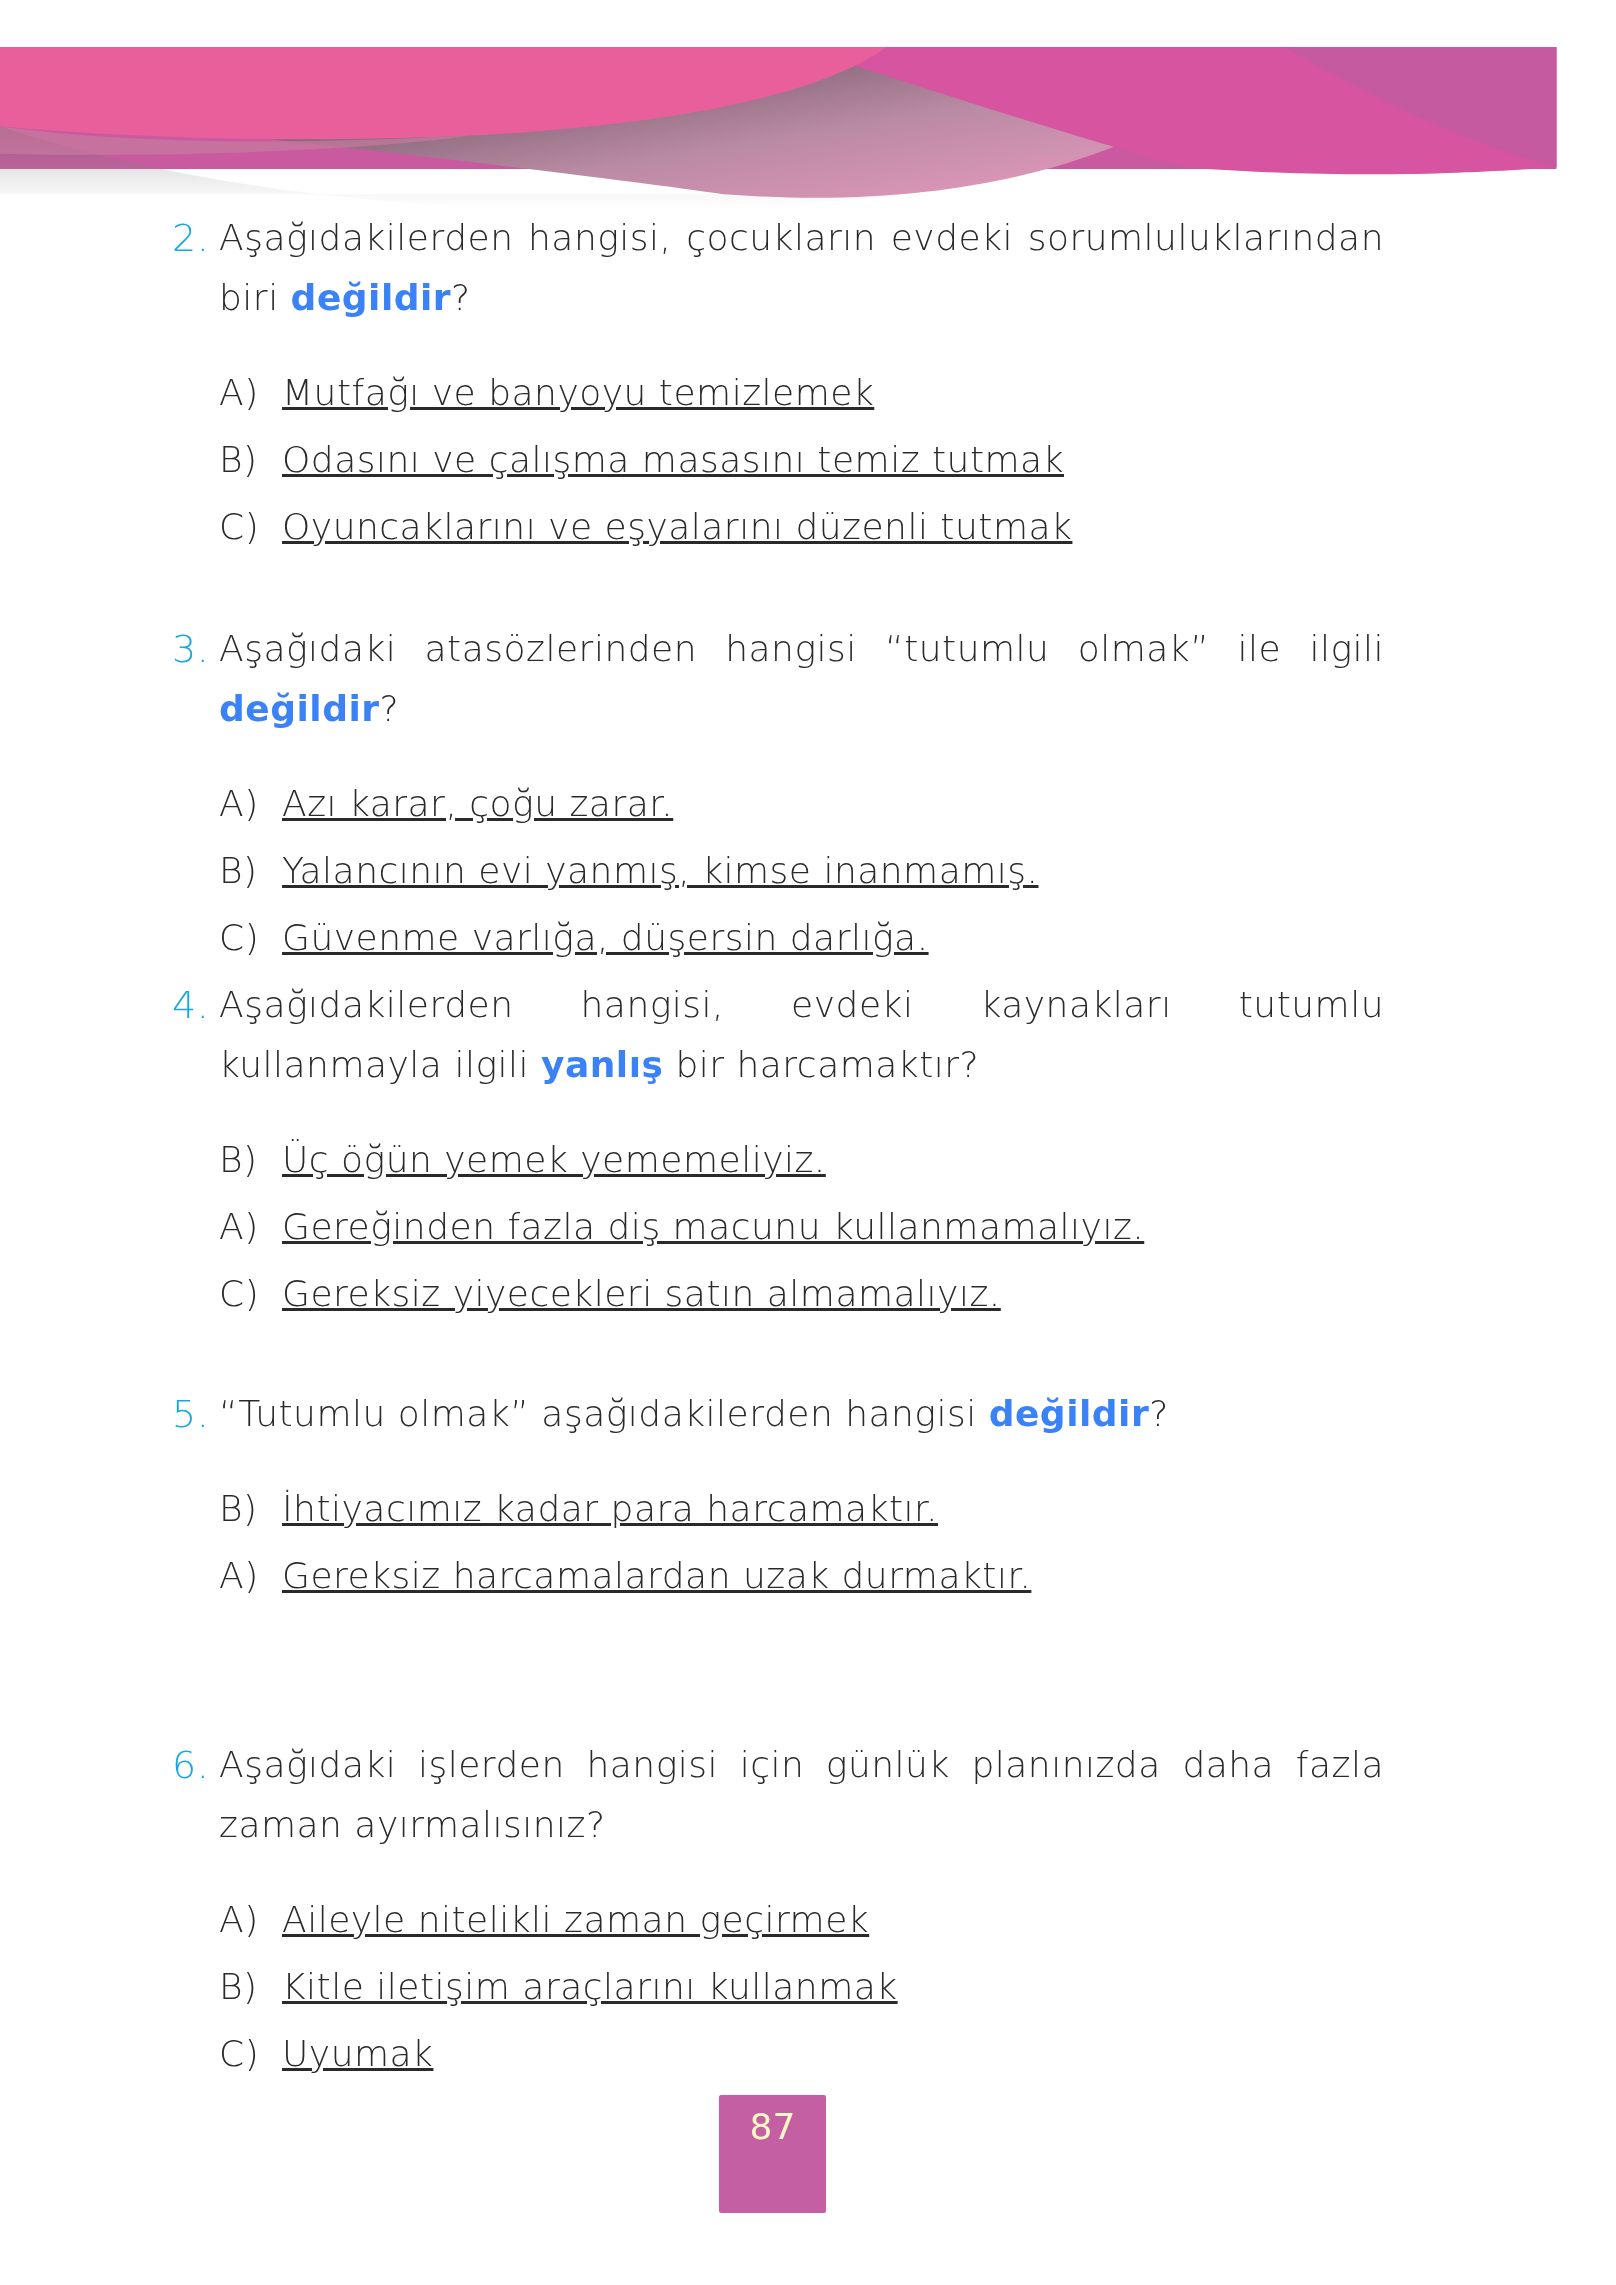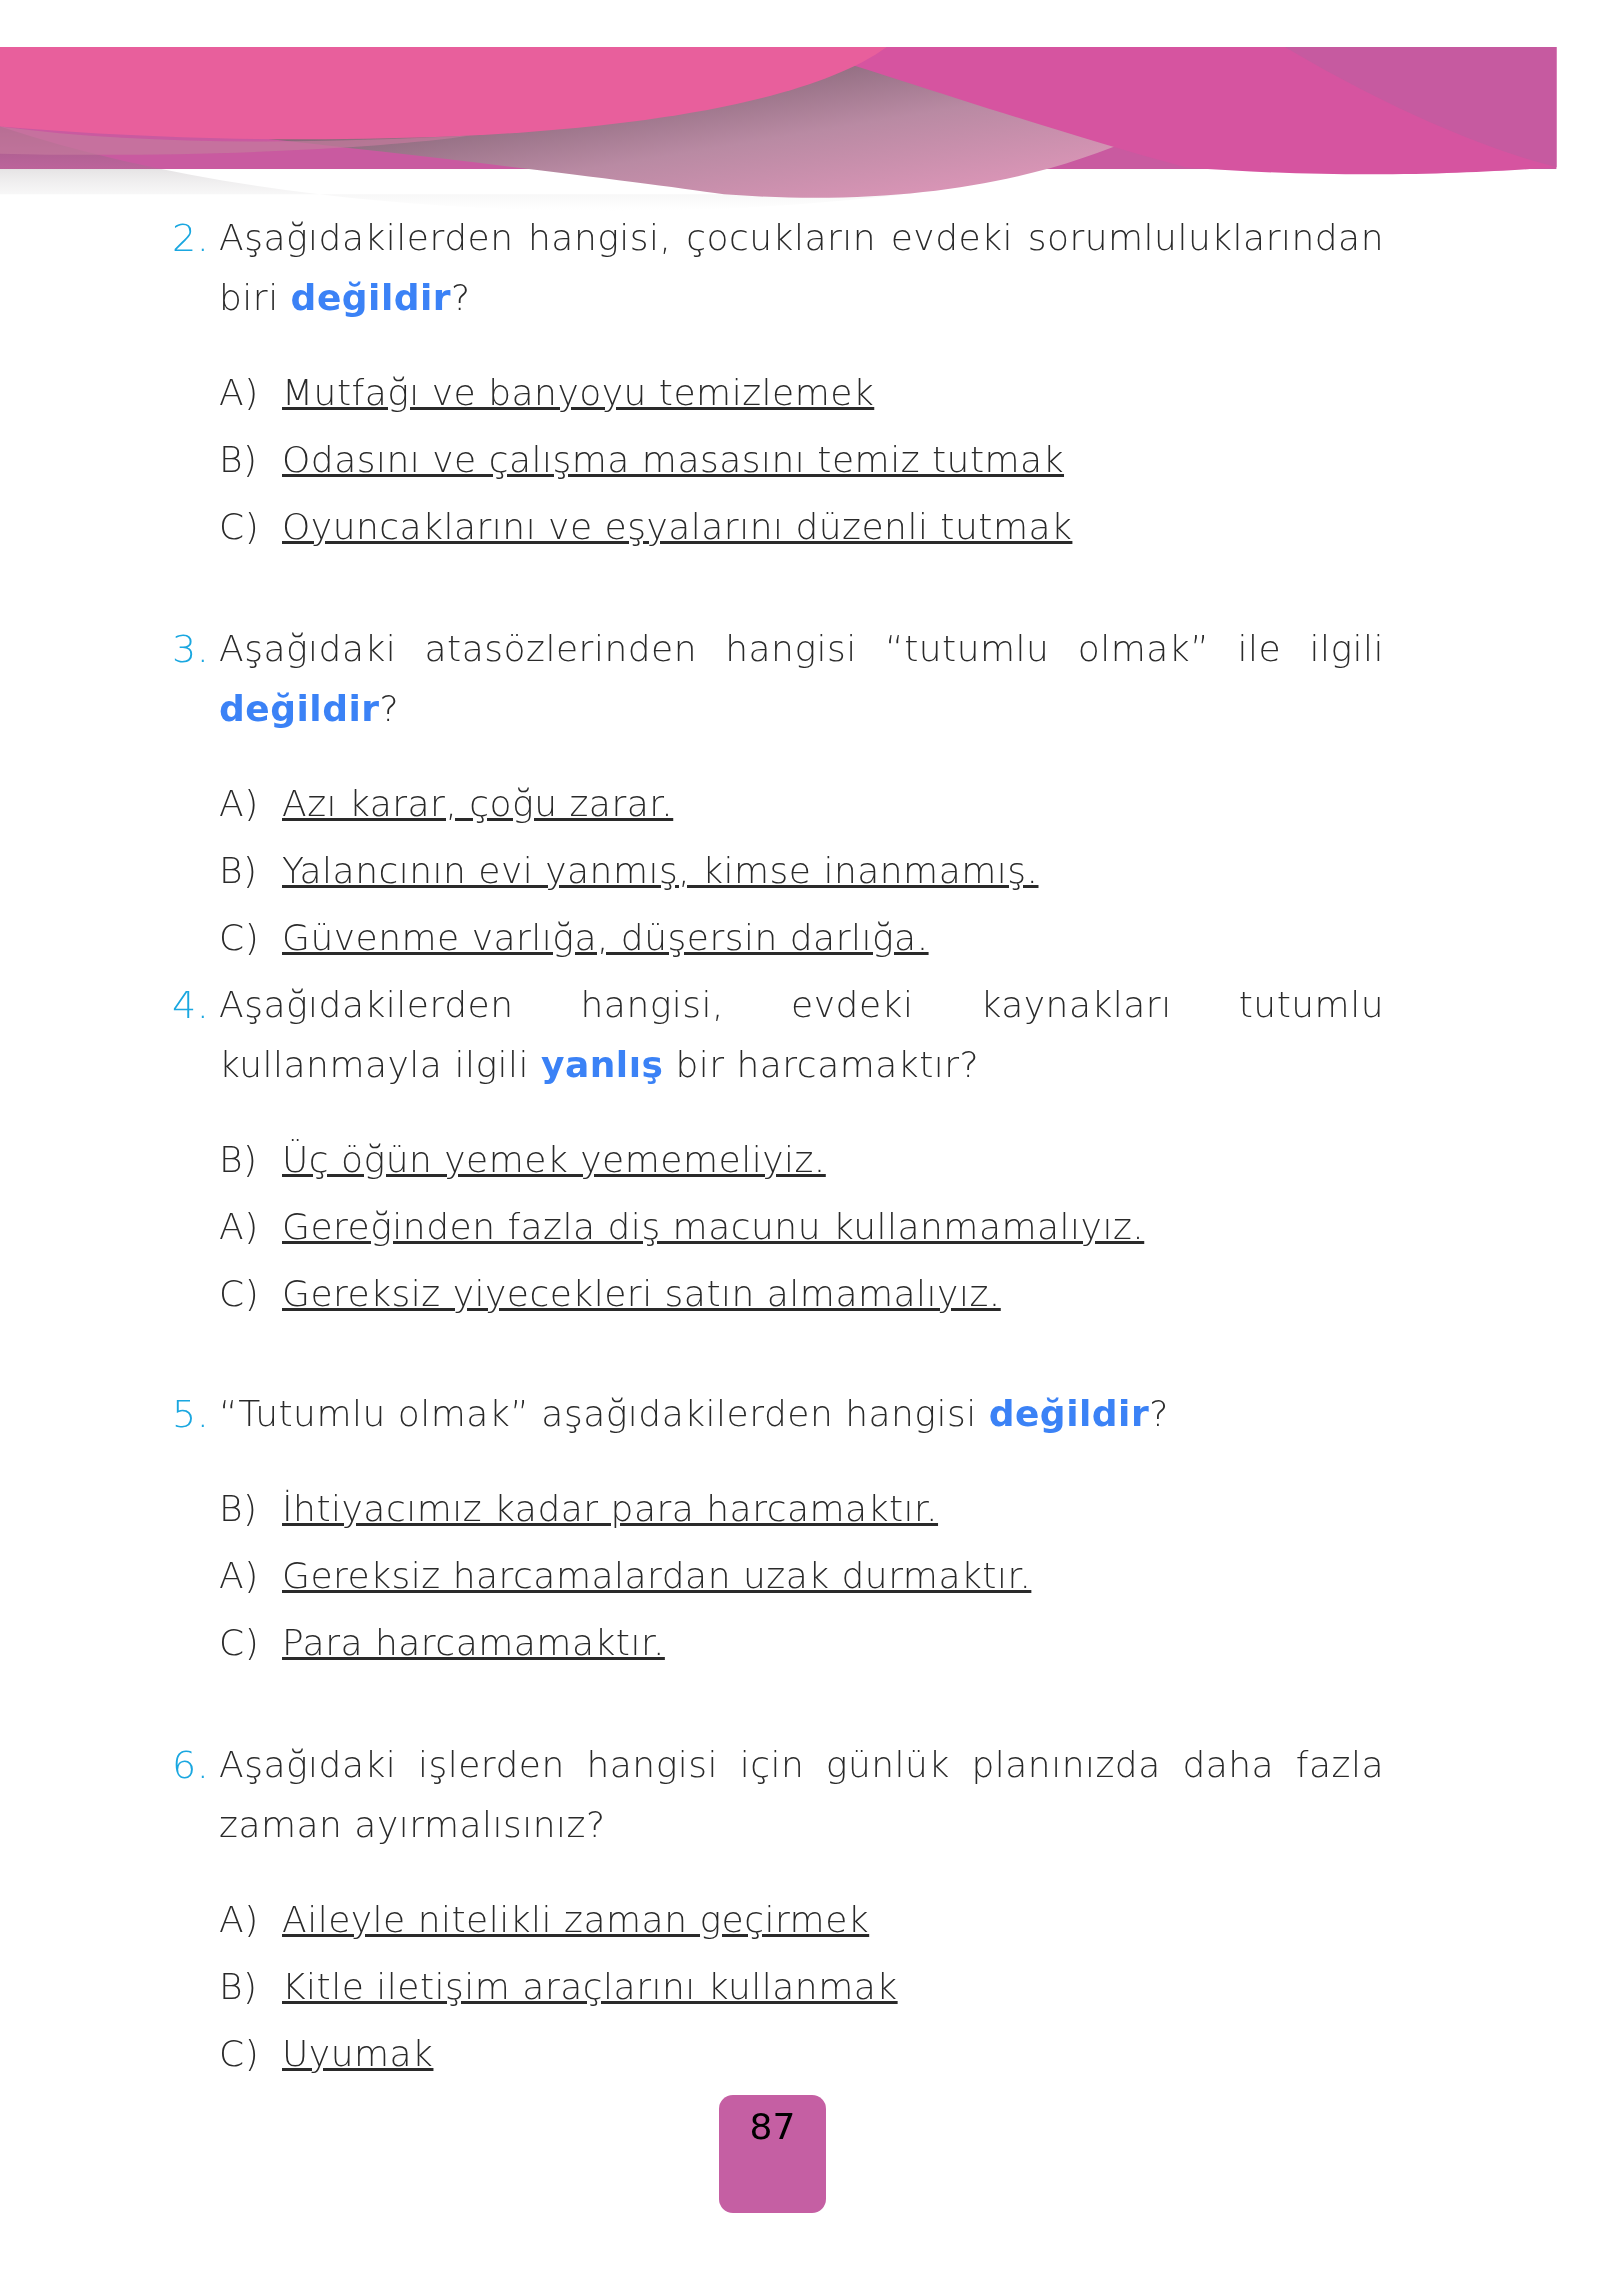--- a/index.html
+++ b/index.html
@@ -9,21 +9,21 @@
   .content { position:absolute; left:0; top:0; width:1617px; }
   .q { position:absolute; left:172px; width:1212px; }
   .q-head { position:relative; font-size:36px; line-height:60px; font-weight:300;
             letter-spacing:0.5px; padding-left:47px; text-align:justify; }
   .q-num { position:absolute; left:0; top:0; color:#1aa7e0; font-size:38px; }
   .q-head b { font-weight:700; color:#3b82f6; }
   .opts { margin-top:31px; padding-left:47px; }
   .opt { font-size:36px; line-height:67px; font-weight:300; letter-spacing:0.5px; white-space:nowrap;text-decoration:underline; }
   .opt-letter { display:inline-block; width:63px; }
   .page-box { position:absolute; left:719px; top:2095px; width:107px; height:118px;
-              background:#c55fa3; border-radius:14px; color:#000000; text-align:center;
+              background:#c55fa3; border-radius:2px; color:#fef9c3; text-align:center;
               font-size:36px; line-height:63px; }
 </style>
 </head>
 <body>
 
 <svg class="banner" viewBox="0 0 1787 260" preserveAspectRatio="none">
   <defs>
     <linearGradient id="shadowGrad" x1="0" y1="0" x2="0" y2="1">
       <stop offset="0" stop-color="#5d4a55" stop-opacity="0.9"></stop>
       <stop offset="1" stop-color="#bdbdbd" stop-opacity="0"></stop>
@@ -82,21 +82,20 @@
   </div>
 
   <div class="q" style="top:1384px;">
     <div class="q-head">
       <span class="q-num">5.</span>
       <span>“Tutumlu olmak” aşağıdakilerden hangisi </span><b>değildir</b><span>?</span>
     </div>
     <div class="opts">
       <div class="opt"><span class="opt-letter">B)</span><span>İhtiyacımız kadar para harcamaktır.</span></div>
       <div class="opt"><span class="opt-letter">A)</span><span>Gereksiz harcamalardan uzak durmaktır.</span></div>
-      <div class="opt"><span class="opt-letter">C)</span><span>Para harcamamaktır.</span></div>
     </div>
   </div>
 
   <div class="q" style="top:1735px;">
     <div class="q-head">
       <span class="q-num">6.</span>
       <span>Aşağıdaki işlerden hangisi için günlük planınızda daha fazla zaman ayırmalısınız?</span><b></b><span></span>
     </div>
     <div class="opts">
       <div class="opt"><span class="opt-letter">A)</span><span>Aileyle nitelikli zaman geçirmek</span></div>

